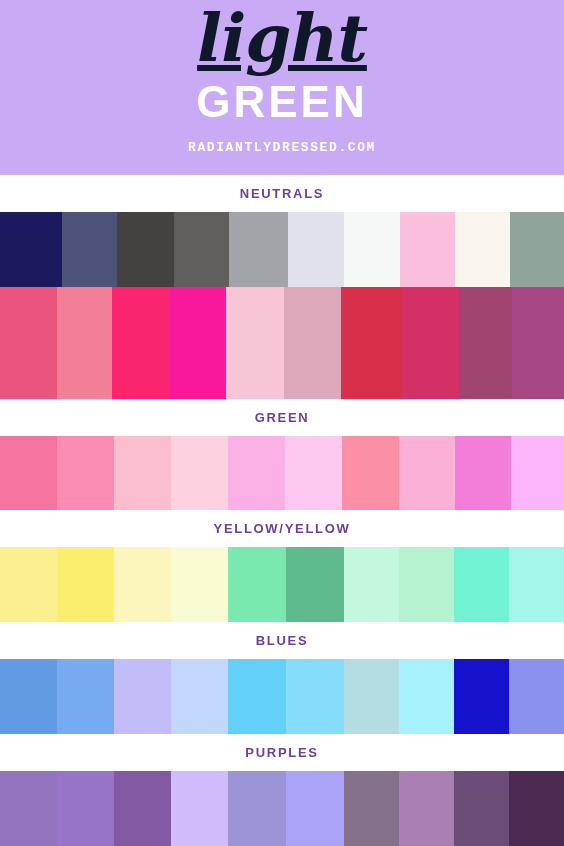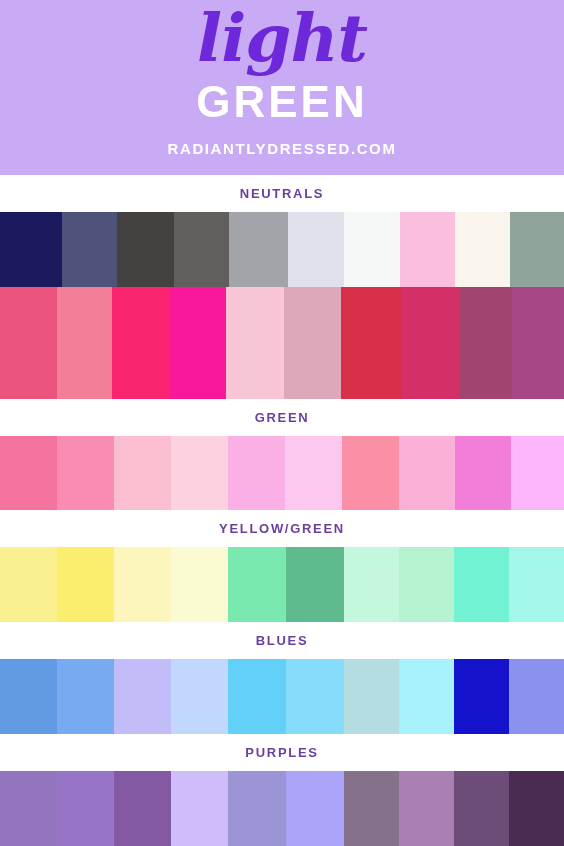--- a/index.html
+++ b/index.html
@@ -50,23 +50,23 @@
     font-family: "Liberation Sans", sans-serif;
     font-weight: 700;
     font-size: 44px;
     line-height: 48px;
     color: #ffffff;
     letter-spacing: 3px;
     margin-top: 2px;
   }
 
   .site-url {
-    font-family: Liberation Sans, sans-serif;
-    font-weight: 700;
-    font-size: 15px;
+    font-family: Liberation Mono, monospace;
+    font-weight: 700;
+    font-size: 13px;
     letter-spacing: 1.6px;
     color: #ffffff;
     margin-top: 14px;
   }
 
   
   .section {
     display: flex;
     flex-direction: column;
     flex: 1 1 0;
@@ -103,21 +103,21 @@
     flex-grow: 0;
     flex-shrink: 0;
   }
 </style>
 </head>
 <body>
 
 <div class="page">
 
   <div class="header" style="background: rgb(201, 170, 245);">
-    <div class="script-title" style="color: #6d28d9;">light</div>
+    <div class="script-title" style="color: #0f172a; text-decoration: underline;">light</div>
     <div class="block-title" style="color: rgb(255, 255, 255);">GREEN</div>
     <div class="site-url" style="color: rgb(255, 255, 255);">RADIANTLYDRESSED.COM</div>
   </div>
 
   <div id="sections-host" style="display:flex;flex-direction:column;flex:1 1 auto;min-height:0;">
       <div class="section">
         <div class="section-label-band" style="background: rgb(255, 255, 255);">
           <div class="section-label" style="color: rgb(107, 63, 158); text-align: right;">NEUTRALS</div>
         </div>
         <div class="swatch-row">
@@ -159,21 +159,21 @@
           <div class="swatch" style="background: rgb(251, 176, 229); width: 10.1064%;"></div>
           <div class="swatch" style="background: rgb(252, 200, 239); width: 10.1064%;"></div>
           <div class="swatch" style="background: rgb(251, 143, 165); width: 10.1064%;"></div>
           <div class="swatch" style="background: rgb(251, 176, 216); width: 9.9291%;"></div>
           <div class="swatch" style="background: rgb(242, 126, 217); width: 9.9291%;"></div>
           <div class="swatch" style="background: rgb(252, 181, 249); width: 9.3972%;"></div>
         </div>
       </div>
       <div class="section">
         <div class="section-label-band" style="background: rgb(255, 255, 255);">
-          <div class="section-label" style="color: rgb(107, 63, 158);">YELLOW/GREEN</div>
+          <div class="section-label" style="color: rgb(107, 63, 158);">YELLOW/YELLOW</div>
         </div>
         <div class="swatch-row">
           <div class="swatch" style="background: rgb(250, 240, 143); width: 10.1064%;"></div>
           <div class="swatch" style="background: rgb(251, 238, 110); width: 10.1064%;"></div>
           <div class="swatch" style="background: rgb(252, 245, 188); width: 10.1064%;"></div>
           <div class="swatch" style="background: rgb(250, 251, 211); width: 10.1064%;"></div>
           <div class="swatch" style="background: rgb(121, 233, 176); width: 10.2837%;"></div>
           <div class="swatch" style="background: rgb(95, 187, 141); width: 10.2837%;"></div>
           <div class="swatch" style="background: rgb(195, 247, 222); width: 9.7518%;"></div>
           <div class="swatch" style="background: rgb(181, 242, 207); width: 9.7518%;"></div>

